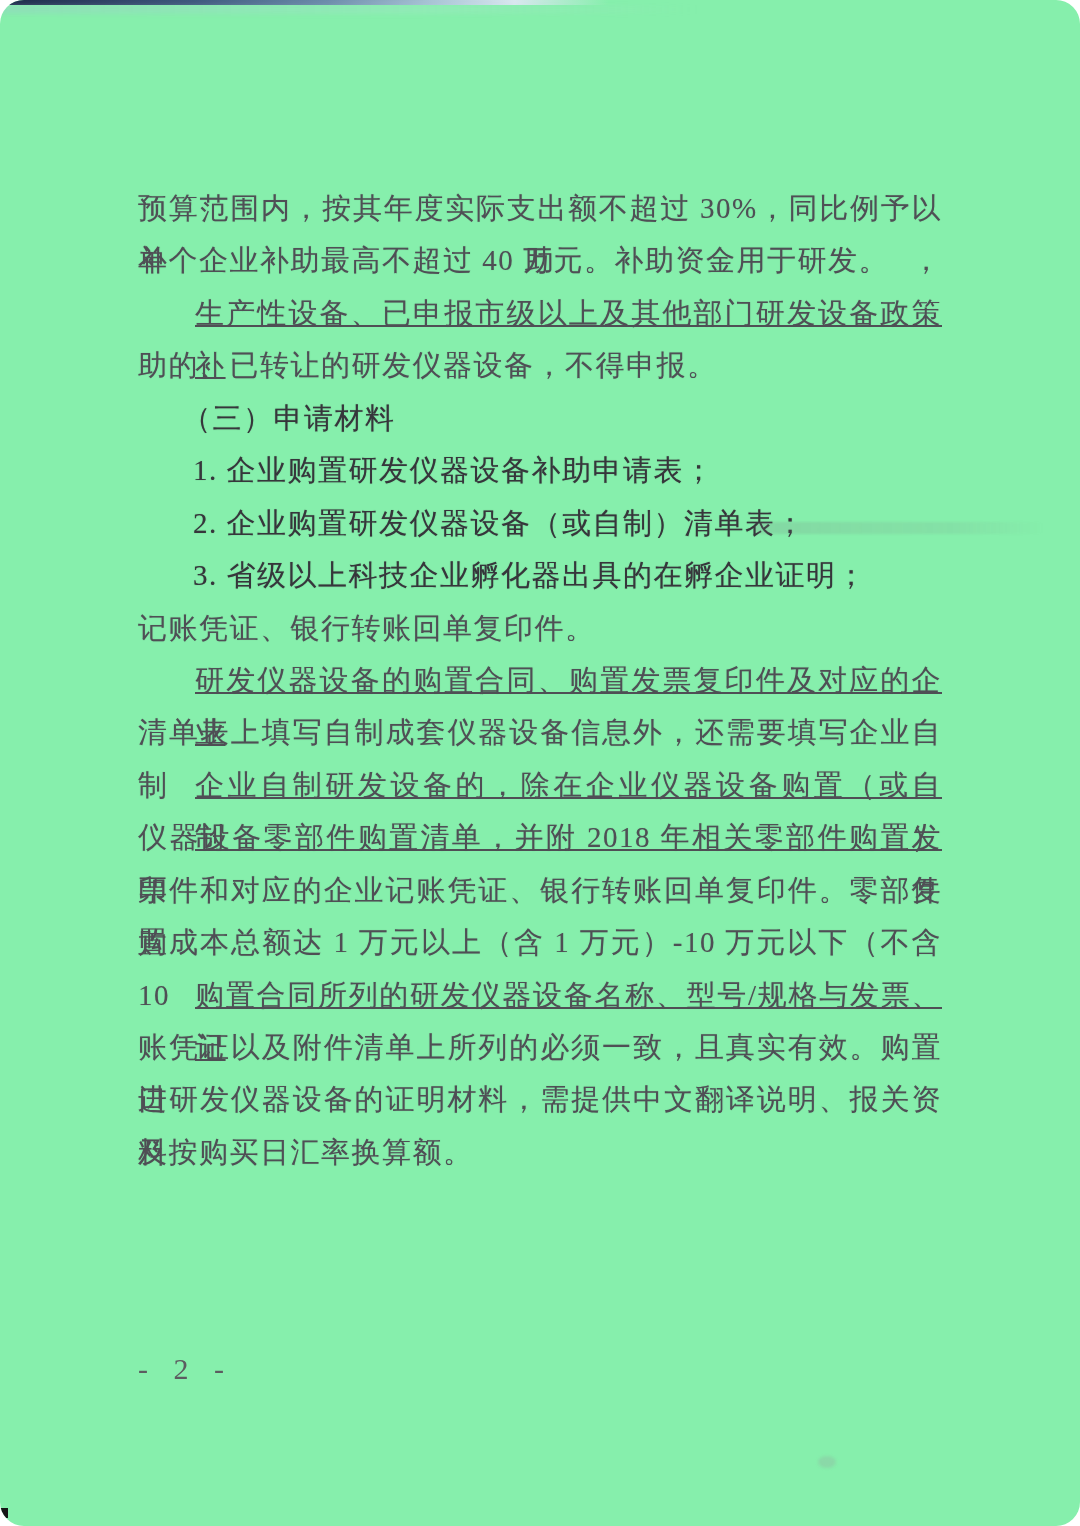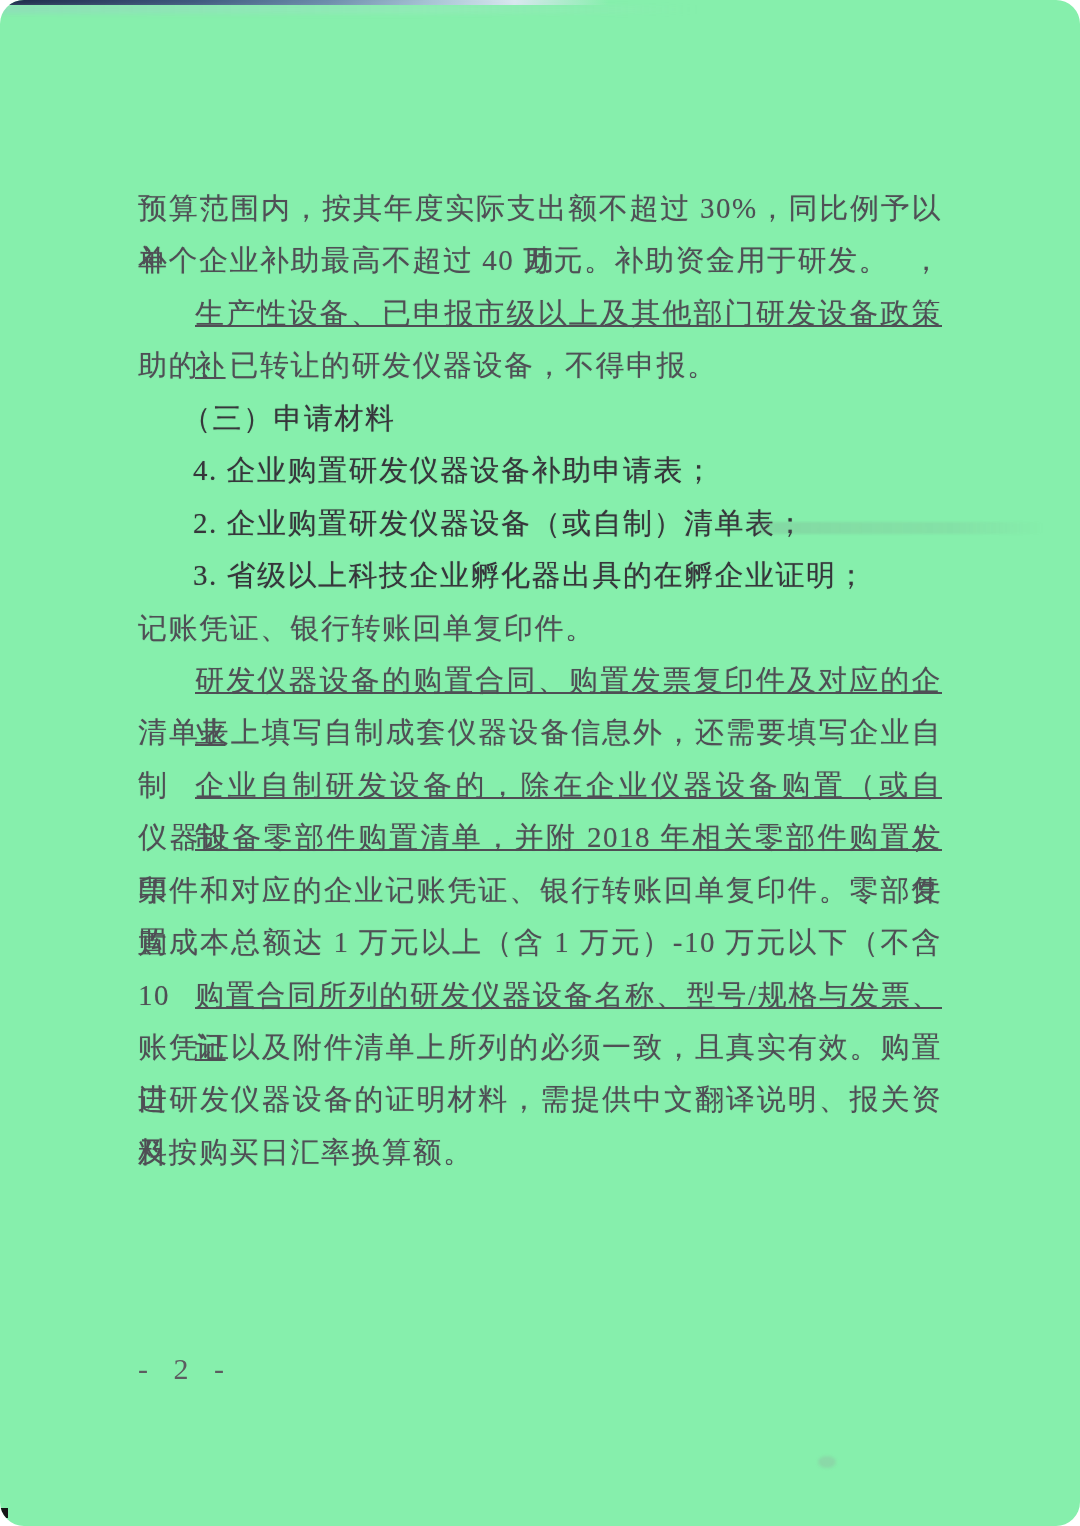--- a/index.html
+++ b/index.html
@@ -98,21 +98,21 @@
 
 <div class="page">
   <div class="top-edge"></div>
 
   <div class="text-block">
     <div class="ln just">预算范围内，按其年度实际支出额不超过 30%，同比例予以补助，</div>
     <div class="ln">单个企业补助最高不超过 40 万元。补助资金用于研发。</div>
     <div class="ln ind just">生产性设备、已申报市级以上及其他部门研发设备政策补</div>
     <div class="ln">助的、已转让的研发仪器设备，不得申报。</div>
     <div class="ln ind-h bold">（三）申请材料</div>
-    <div class="ln ind-i bold">4. 企业购置研发仪器设备补助申请表；</div>
+    <div class="ln ind-i bold">1. 企业购置研发仪器设备补助申请表；</div>
     <div class="ln ind-i bold">2. 企业购置研发仪器设备（或自制）清单表；</div>
     <div class="ln ind-i bold">3. 省级以上科技企业孵化器出具的在孵企业证明；</div>
     <div class="ln">记账凭证、银行转账回单复印件。</div>
     <div class="ln ind just">研发仪器设备的购置合同、购置发票复印件及对应的企业</div>
     <div class="ln just">清单表上填写自制成套仪器设备信息外，还需要填写企业自制</div>
     <div class="ln ind just">企业自制研发设备的，除在企业仪器设备购置（或自制）</div>
     <div class="ln just">仪器设备零部件购置清单，并附 2018 年相关零部件购置发票复</div>
     <div class="ln just">印件和对应的企业记账凭证、银行转账回单复印件。零部件购</div>
     <div class="ln just">置成本总额达 1 万元以上（含 1 万元）-10 万元以下（不含 10</div>
     <div class="ln ind just">购置合同所列的研发仪器设备名称、型号/规格与发票、记</div>

